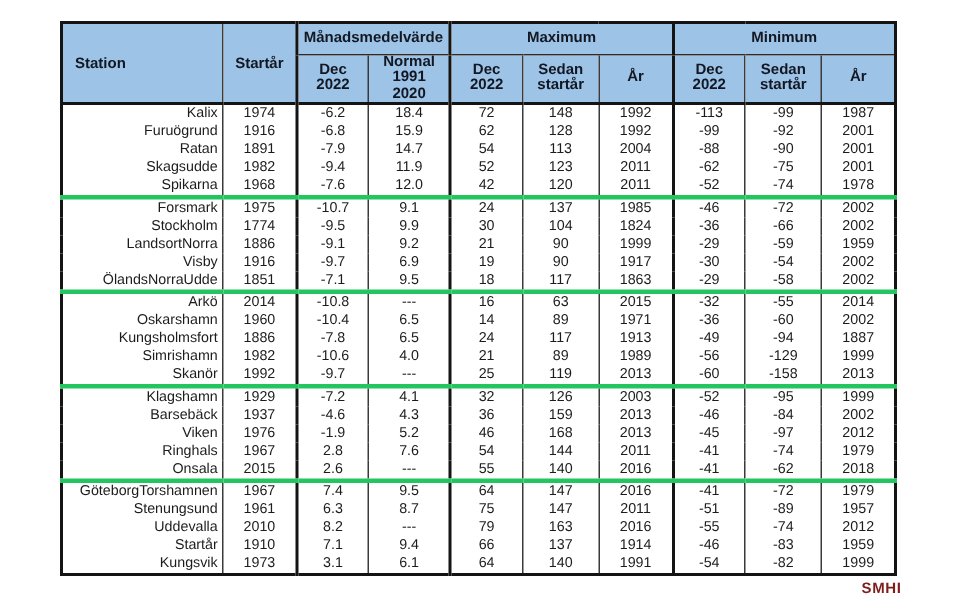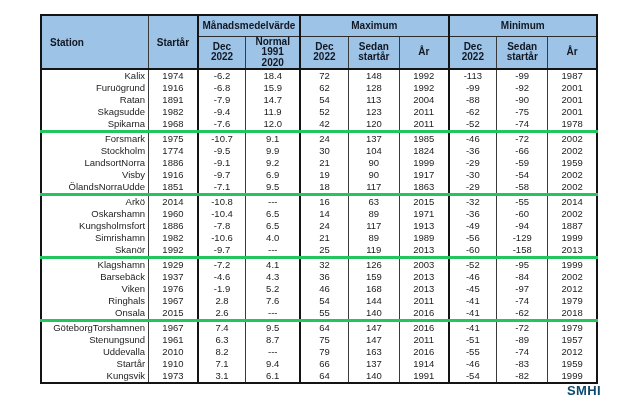--- a/index.html
+++ b/index.html
@@ -50,24 +50,24 @@
     font-size: 9.5px;
   }
   td.station { text-align: right; border-left: none; padding-left: 4px; }
   .bthick, td.gb { border-left: 2px solid #141414; }
   tbody tr.group-start td { border-top: 3px solid #22c55e; }
   tbody tr.first-data td { border-top: 2px solid #141414; }
   .logo {
     position: absolute;
     right: 38px;
     bottom: 11px;
-    font-size: 13px;
+    font-size: 10px;
     font-weight: 800;
     letter-spacing: 0.4px;
-    color: #0c4a6e;
+    color: #7f1d1d;
   }
 </style>
 </head>
 <body>
 
 <div class="page">
 
   <table class="datatable">
     <colgroup>
       <col style="width:103px">

